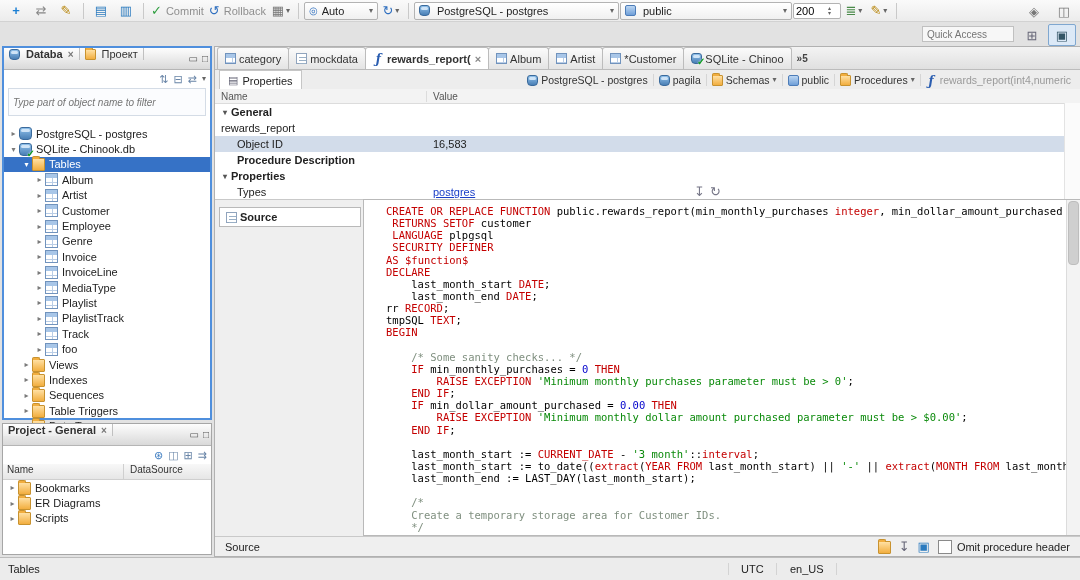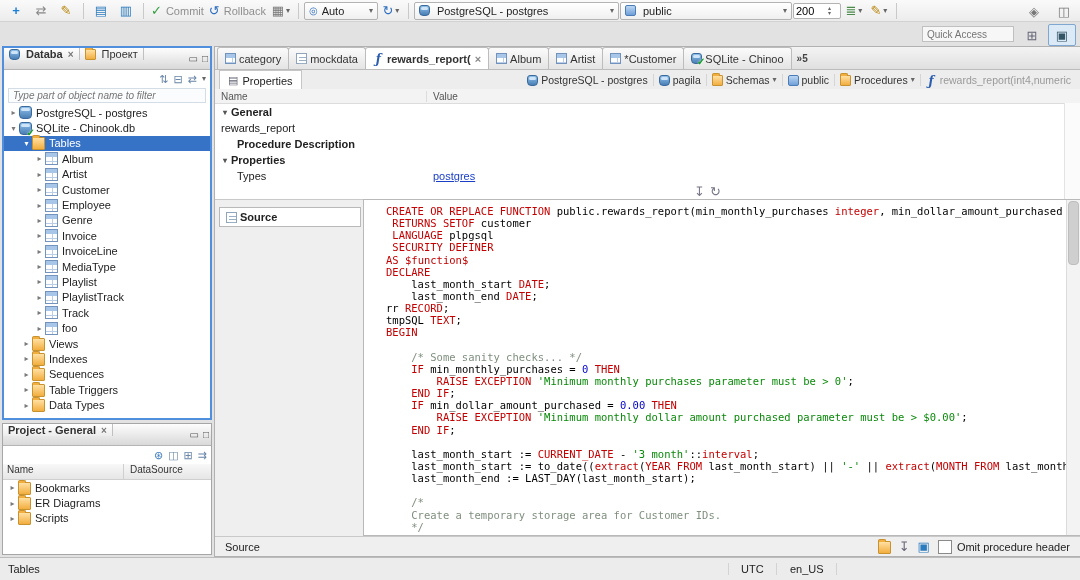--- a/index.html
+++ b/index.html
@@ -47,21 +47,21 @@
   #nav-panel{left:2px;top:46px;width:210px;height:374px;border:2px solid #4f8fdd}
   #project-panel{left:2px;top:423px;width:210px;height:132px;border:1px solid #a6a6a6}
   .phead{height:21px;background:linear-gradient(#fdfdfd,#d9d9d9);border-bottom:1px solid #b5b5b5;
          display:flex;align-items:flex-start;position:relative;overflow:hidden}
   .ptab{display:flex;align-items:center;gap:3px;padding:0 5px;border-right:1px solid #c0c0c0;color:#333;white-space:nowrap}
   .ptab.active{background:linear-gradient(#ffffff,#ececec);font-weight:bold}
   .ptab .close{font-size:10px;color:#777;margin-left:2px}
   .winbtns{position:absolute;right:2px;top:0;height:100%;display:flex;align-items:center;gap:4px;color:#555;font-size:10px;background:inherit}
   .ntb{height:18px;display:flex;justify-content:flex-end;align-items:center;gap:5px;padding:0 4px;color:#6a86a8}
   .ntb .gly{font-size:11px}
-  .filter{display:block;width:198px;margin:0 4px 2px;height:15px;border:1px solid #d4dce6;background:#fbfcfe;
+  .filter{display:block;width:198px;margin:0 4px 10px;height:28px;border:1px solid #d4dce6;background:#fbfcfe;
           font-style:italic;color:#9aa4ae;font-size:10px;padding:0 4px;box-sizing:border-box;font-family:inherit}
   .tree{overflow:hidden}
   .trow{height:15.4px;display:flex;align-items:center;white-space:nowrap;cursor:default}
   .trow .arr{width:11px;font-size:8px;color:#7a7a7a;text-align:center;flex:none}
   .trow .lbl{margin-left:1px}
   .trow.sel{background:#3672c6;color:#fff}
   .trow.sel .arr{color:#fff}
   .cols{height:15px;background:linear-gradient(#f8f8f8,#e6e6e6);border-bottom:1px solid #cfcfcf;display:flex;font-size:10px;color:#333}
   .cols span:first-child{width:116px;padding-left:4px;border-right:1px solid #cfcfcf}
   .cols span:last-child{padding-left:6px}
@@ -457,20 +457,24 @@
       <div>
           <div class="grow group">
             <div class="ncell group">
               <span class="garr">▾</span>
               <span>General</span>
             </div>
           </div>
           <div class="grow">
             <div class="vcell">rewards_report</div>
           </div>
+          <div class="grow sel">
+            <div class="ncell">Object ID</div>
+            <div class="vcell">16,583</div>
+          </div>
           <div class="grow">
             <div class="ncell bold">Procedure Description</div>
             <div class="vcell"></div>
           </div>
           <div class="grow group">
             <div class="ncell group">
               <span class="garr">▾</span>
               <span>Properties</span>
             </div>
           </div>

